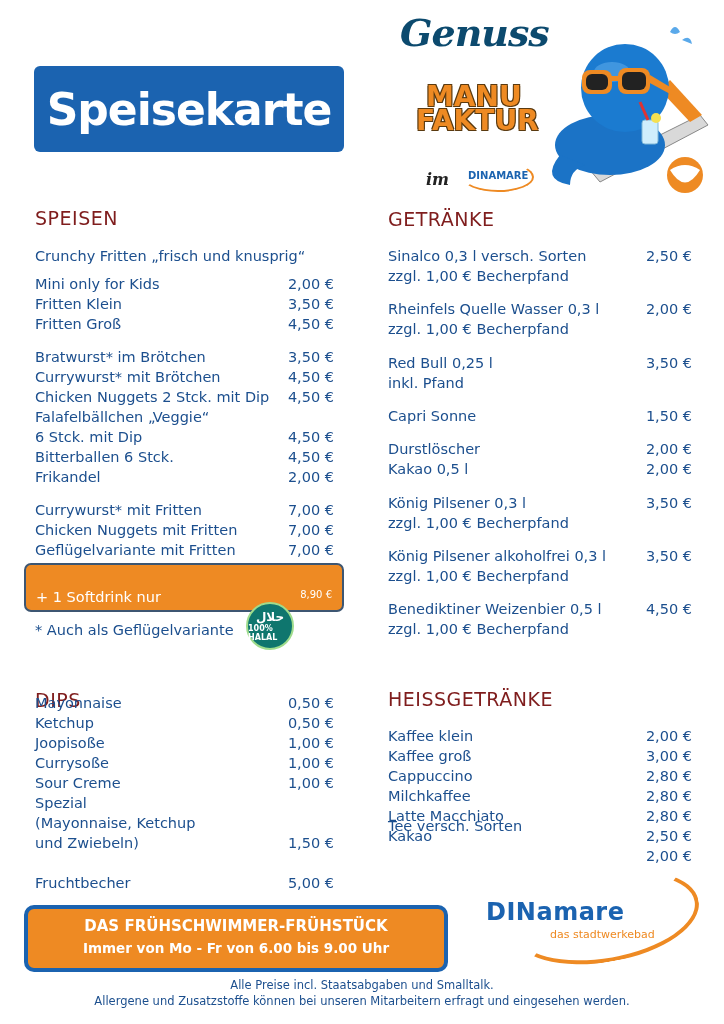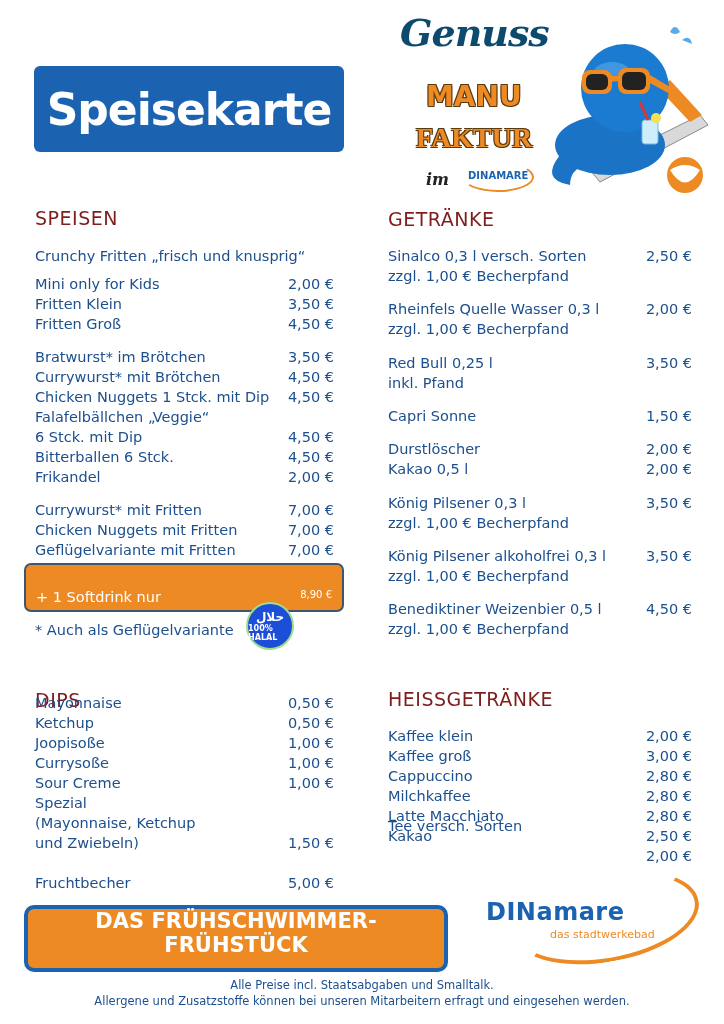--- a/index.html
+++ b/index.html
@@ -20,21 +20,21 @@
   .genuss {
     position: absolute; left: 0; top: 0; font-family: "DejaVu Serif", serif; font-style: italic;
     font-size: 38px; color: #0c4a6e; font-weight: bold; letter-spacing: -1px;
   }
   .manu, .faktur {
     position: absolute; font-family: "DejaVu Sans", sans-serif; font-weight: bold;
     font-size: 28px; color: #ee8a23;
     text-shadow: -1px -1px 0 #5a3a10, 1px -1px 0 #5a3a10, -1px 1px 0 #5a3a10, 1px 1px 0 #5a3a10;
   }
   .manu { left: 26px; top: 70px; }
-  .faktur { left: 16px; top: 112px; font-family: Liberation Serif, serif; }
+  .faktur { left: 16px; top: 94px; }
   .im { position: absolute; left: 26px; top: 160px; font-family: "DejaVu Serif", serif; font-style: italic; font-size: 16px; color: #222; font-weight: bold; }
   .small-dinamare { position: absolute; left: 68px; top: 160px; font-size: 10px; color: #1b63b0; font-weight: bold; }
   .small-dinamare-arc { position: absolute; left: 62px; top: 152px; width: 72px; height: 30px; border: 2px solid #ee8a23; border-radius: 50%; border-left-color: transparent; border-top-color: transparent; }
   .mascot { position: absolute; left: 130px; top: 10px; width: 180px; height: 175px; }
 
   .section-title {
     position: absolute; font-size: 19px; color: #7f1d1d; font-weight: normal; letter-spacing: 0.5px;
   }
   .row { position: absolute; font-size: 14.5px; color: #1c4f8e; line-height: 20px; white-space: nowrap; }
   .price { position: absolute; font-size: 14.5px; color: #1c4f8e; line-height: 20px; text-align: right; white-space: nowrap; }
@@ -42,31 +42,31 @@
   .menu-box {
     position: absolute; left: 24px; top: 563px; width: 320px; height: 49px;
     background: #ee8a23; border: 2px solid #3d5672; border-radius: 7px;
   }
   .menu-box .l1 { position: absolute; left: 10px; top: 4px; color: #fff; font-size: 14.5px; font-weight: bold; }
   .menu-box .l2 { position: absolute; left: 10px; top: 24px; color: #fff; font-size: 14.5px; }
   .menu-box .p { position: absolute; right: 10px; top: 24px; color: #fff; font-size: 10px; }
 
   .halal {
     position: absolute; left: 246px; top: 602px; width: 48px; height: 48px; border-radius: 50%;
-    background: #1d4ed8; border: 2px solid #9fdc8c; display: flex; align-items: center; justify-content: center;
+    background: #0f766e; border: 2px solid #9fdc8c; display: flex; align-items: center; justify-content: center;
     flex-direction: column; color: #fff; font-size: 8px; font-weight: bold;
   }
   .halal .ar { font-size: 12px; }
 
   .breakfast {
     position: absolute; left: 24px; top: 905px; width: 424px; height: 67px;
     background: #ee8a23; border: 4px solid #1b63b0; border-radius: 10px;
     text-align: center; color: #fff;
   }
-  .breakfast .b1 { font-size: 21px; font-weight: bold; }
+  .breakfast .b1 { margin-top: 8px; font-size: 15px; font-weight: bold; }
   .breakfast .b2 { margin-top: 5px; font-size: 13.5px; font-weight: bold; }
 
   .dinamare-logo { position: absolute; left: 480px; top: 872px; width: 220px; height: 90px; }
   .dinamare-logo .arc {
     position: absolute; left: 30px; top: 0; width: 190px; height: 90px; border: 4px solid #ee8a23; border-radius: 50%;
     border-left-color: transparent; border-top-color: transparent;
     transform: rotate(-10deg);
   }
   .dinamare-logo .name { position: absolute; left: 6px; top: 26px; font-size: 24px; color: #1b63b0; font-weight: bold; letter-spacing: 0.5px; }
   .dinamare-logo .sub { position: absolute; left: 70px; top: 56px; font-size: 11px; color: #ee8a23; }
@@ -124,21 +124,21 @@
 <div class="price" style="right:390px; top:274px;">2,00 €</div>
 <div class="row" style="left:35px; top:294px;">Fritten Klein</div>
 <div class="price" style="right:390px; top:294px;">3,50 €</div>
 <div class="row" style="left:35px; top:314px;">Fritten Groß</div>
 <div class="price" style="right:390px; top:314px;">4,50 €</div>
 
 <div class="row" style="left:35px; top:347px;">Bratwurst* im Brötchen</div>
 <div class="price" style="right:390px; top:347px;">3,50 €</div>
 <div class="row" style="left:35px; top:367px;">Currywurst* mit Brötchen</div>
 <div class="price" style="right:390px; top:367px;">4,50 €</div>
-<div class="row" style="left:35px; top:387px;">Chicken Nuggets 1 Stck. mit Dip</div>
+<div class="row" style="left:35px; top:387px;">Chicken Nuggets 2 Stck. mit Dip</div>
 <div class="price" style="right:390px; top:387px;">4,50 €</div>
 <div class="row" style="left:35px; top:407px;">Falafelbällchen „Veggie“</div>
 <div class="row" style="left:35px; top:427px;">6 Stck. mit Dip</div>
 <div class="price" style="right:390px; top:427px;">4,50 €</div>
 <div class="row" style="left:35px; top:447px;">Bitterballen 6 Stck.</div>
 <div class="price" style="right:390px; top:447px;">4,50 €</div>
 <div class="row" style="left:35px; top:467px;">Frikandel</div>
 <div class="price" style="right:390px; top:467px;">2,00 €</div>
 
 <div class="row" style="left:35px; top:500px;">Currywurst* mit Fritten</div>
@@ -222,20 +222,21 @@
 <div class="price" style="right:32px; top:786px;">2,80 €</div>
 <div class="row" style="left:388px; top:806px;">Latte Macchiato</div>
 <div class="price" style="right:32px; top:806px;">2,80 €</div>
 <div class="row" style="left:388px; top:826px;">Kakao</div>
 <div class="price" style="right:32px; top:826px;">2,50 €</div>
 <div class="row" style="left:388px; top:816px;">Tee versch. Sorten</div>
 <div class="price" style="right:32px; top:846px;">2,00 €</div>
 
 <div class="breakfast">
   <div class="b1">DAS FRÜHSCHWIMMER-FRÜHSTÜCK</div>
+  <div class="b2">Immer von Mo - Fr  von 6.00 bis 9.00 Uhr</div>
 </div>
 
 <div class="dinamare-logo">
   <div class="arc"></div>
   <div class="name">DINamare</div>
   <div class="sub">das stadtwerkebad</div>
 </div>
 
 <div class="footer">
   <div>Alle Preise incl. Staatsabgaben und Smalltalk.</div>

